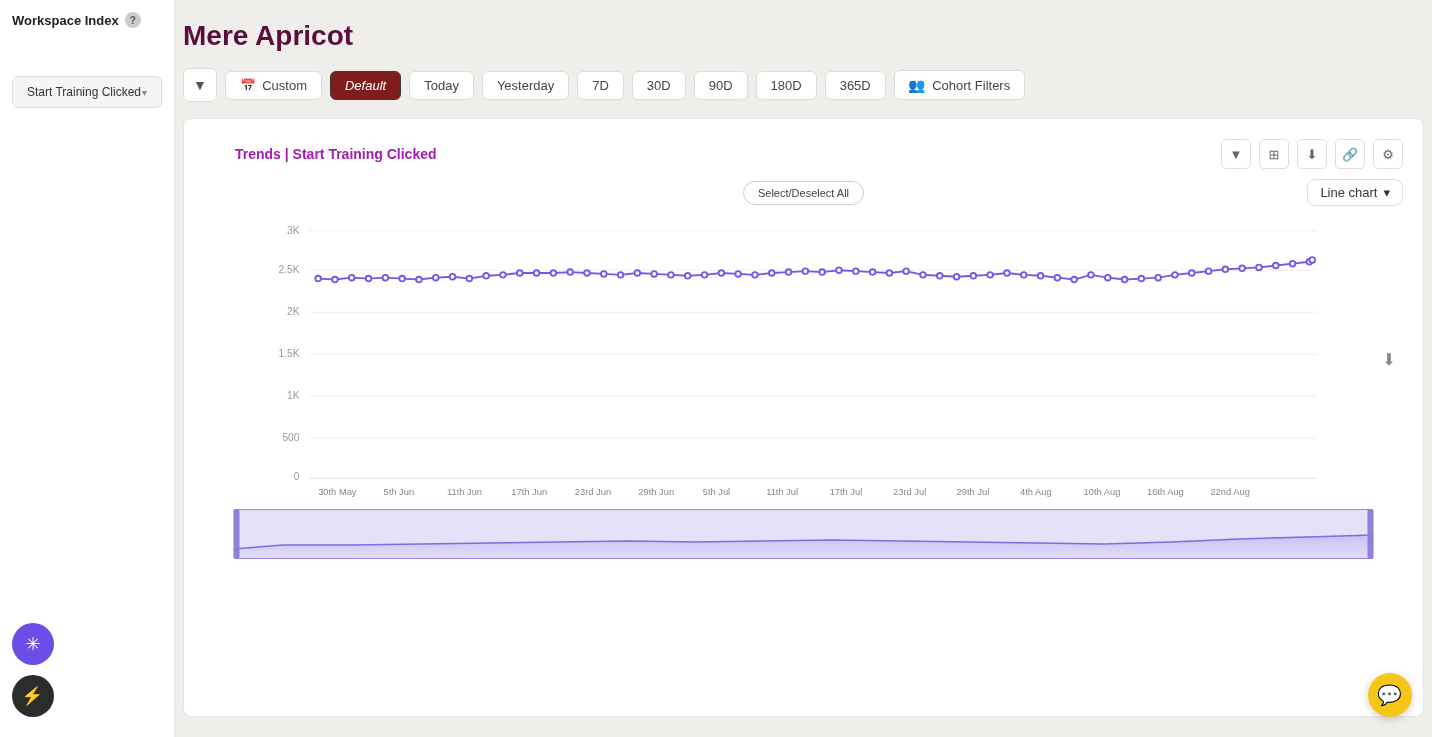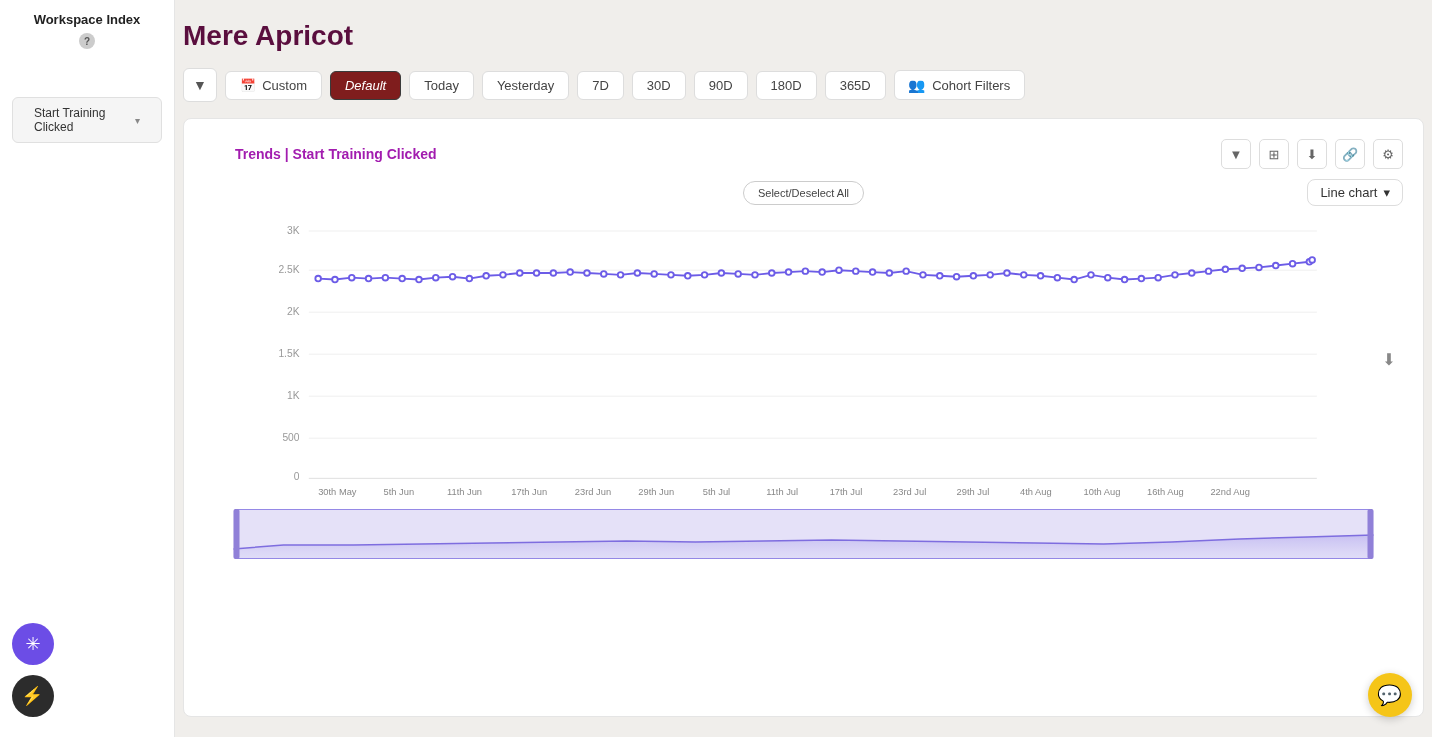--- a/index.html
+++ b/index.html
@@ -21,39 +21,38 @@
       position: relative;
     }
     .sidebar-header {
       display: flex;
       align-items: center;
       gap: 6px;
       font-size: 13px;
       font-weight: 600;
       color: #222;
       margin-bottom: 16px;
-      flex-direction: column;
     }
     .sidebar-header .help-icon {
       width: 16px;
       height: 16px;
       border-radius: 50%;
       background: #ccc;
       display: flex;
       align-items: center;
       justify-content: center;
       font-size: 10px;
       color: #555;
       cursor: pointer;
     }
     .sidebar-item {
       display: flex;
       align-items: center;
       justify-content: space-between;
-      padding: 8px 21px;
+      padding: 8px 14px;
       border-radius: 6px;
       background: #f5f5f5;
       font-size: 12px;
       color: #333;
       cursor: pointer;
       border: 1px solid #e0e0e0;
       margin-top: 48px;
     }
     .sidebar-item .chevron {
       font-size: 10px;

